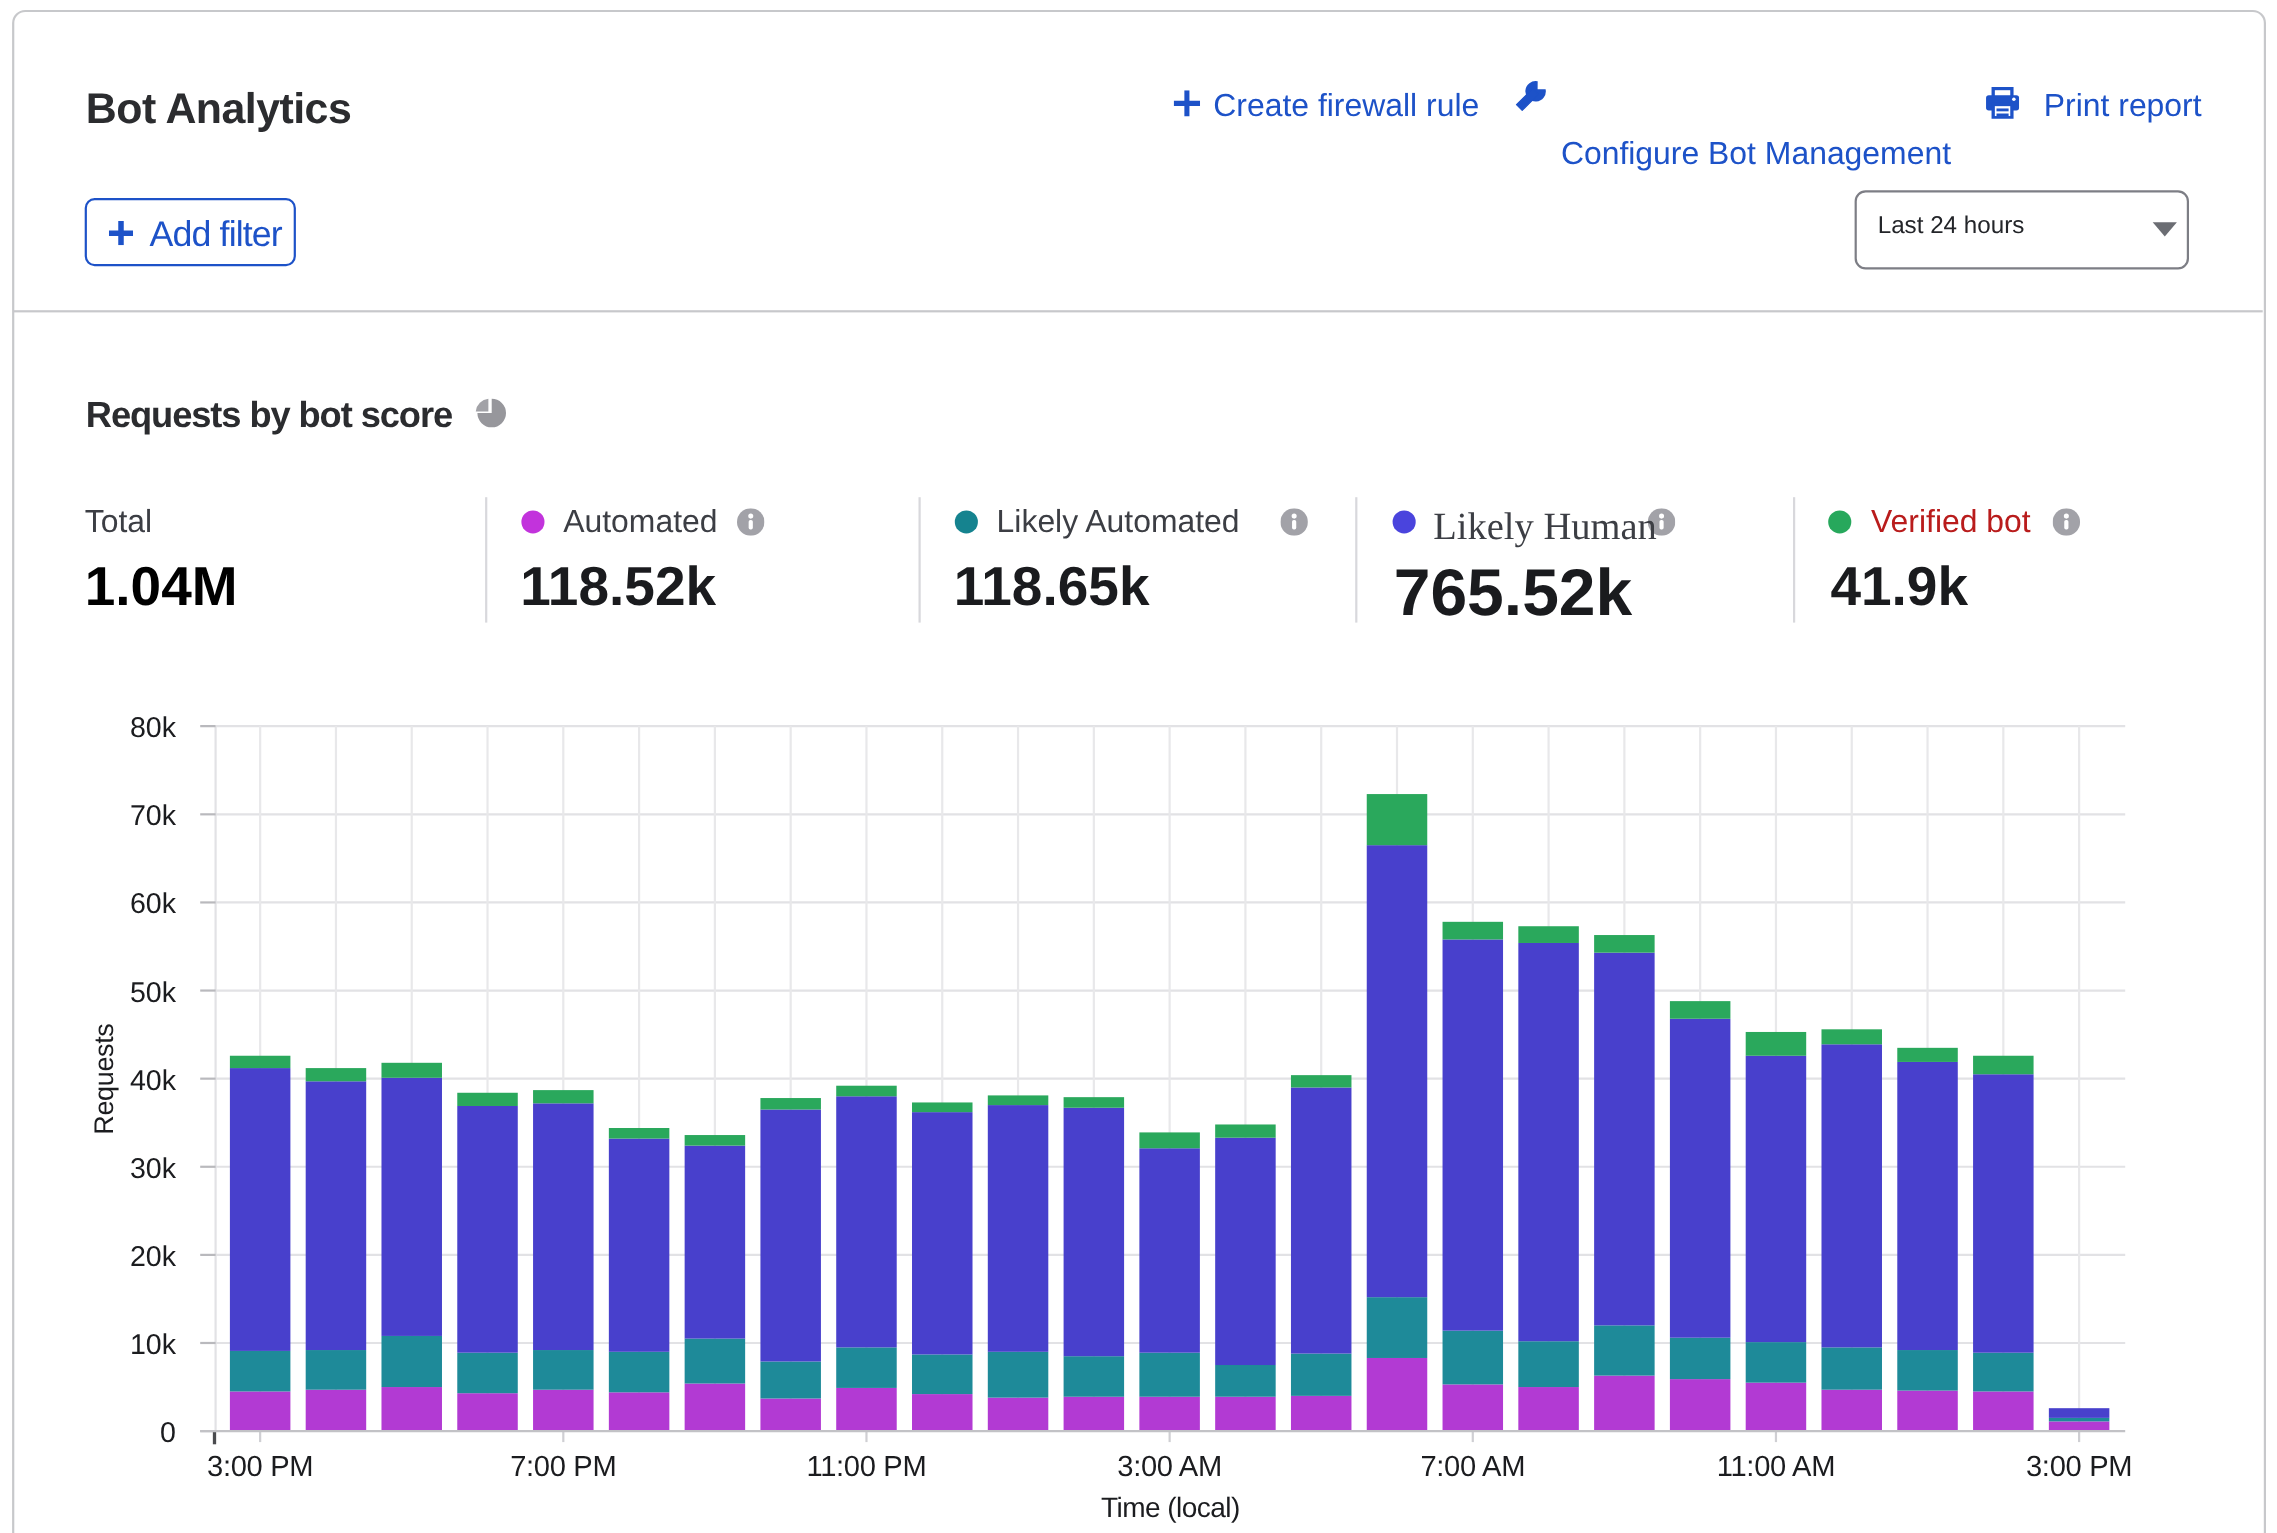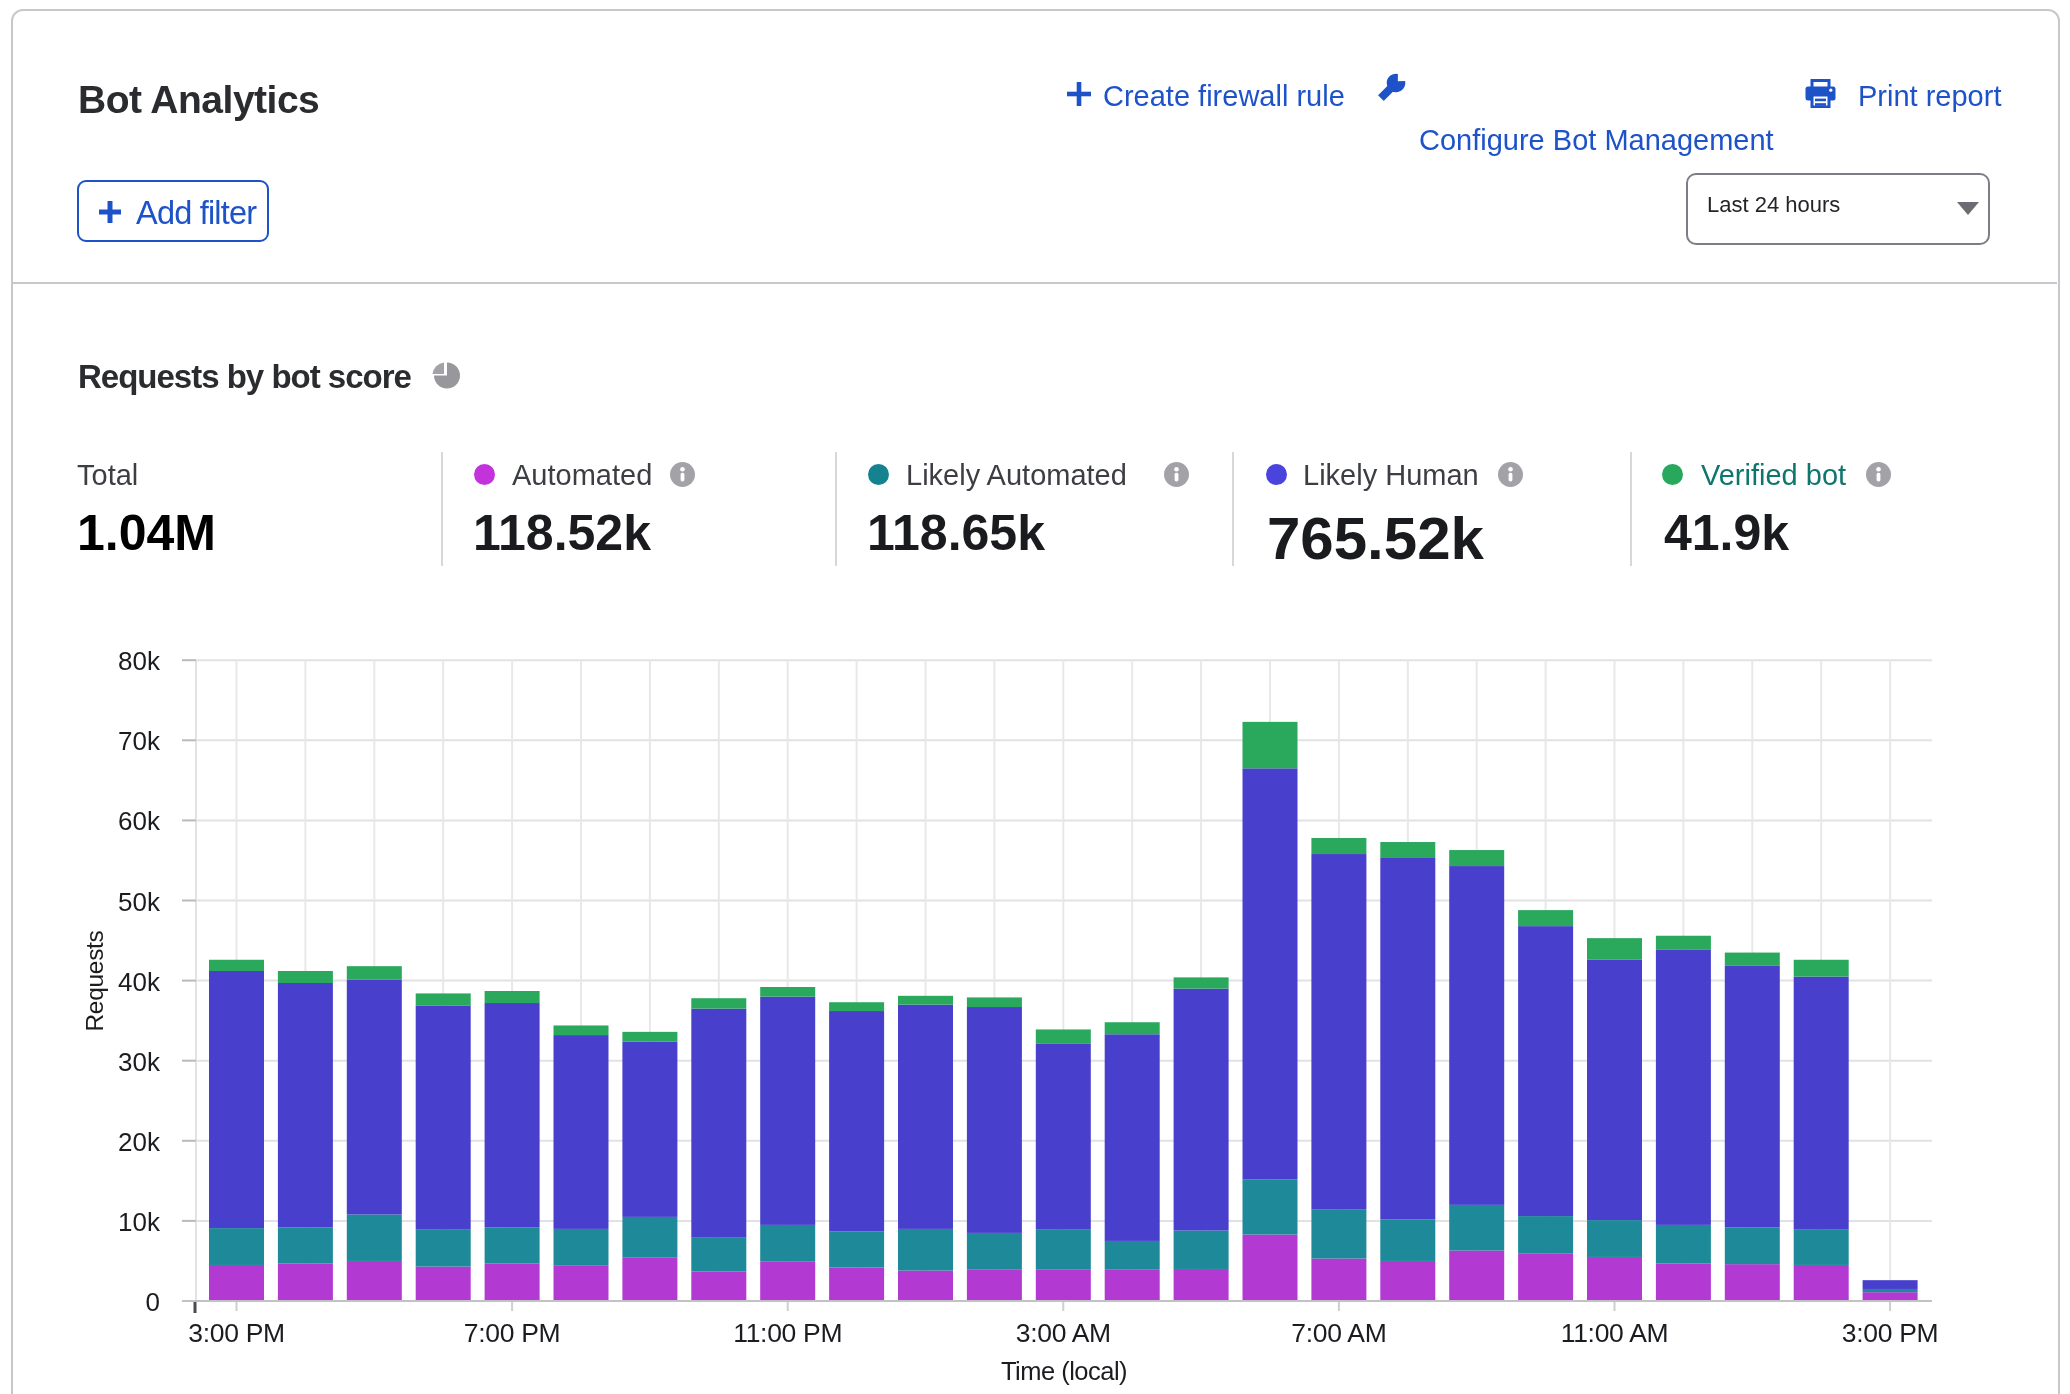--- a/index.html
+++ b/index.html
@@ -60,30 +60,30 @@
   </svg>
 <div class="abs" style="left:906px;top:459px;font-size:29px;color:#3c3e44;">Likely Automated</div>
 <div class="abs" style="left:867px;top:504px;font-size:50px;font-weight:bold;color:#1a1b1e;letter-spacing:0;">118.65k</div>
 <div class="abs" style="left:1232px;top:452px;width:2px;height:114px;background:#d8d8dc;"></div>
 <span style="position:absolute;left:1266px;top:464px;width:21px;height:21px;border-radius:50%;background:#4a44dd"></span>
 <svg style="position:absolute;left:1498px;top:462px" width="25" height="25" viewBox="0 0 25 25">
     <circle cx="12.5" cy="12.5" r="12.5" fill="#a2a2a8"></circle>
     <circle cx="12.5" cy="7.2" r="2.3" fill="#fff"></circle>
     <rect x="10.6" y="10.8" width="3.8" height="8.6" rx="1.6" fill="#fff"></rect>
   </svg>
-<div class="abs" style="left:1303px;top:459px;font-size:29px;color:#3c3e44;">Likely Human</div>
+<div class="abs" style="left:1303px;top:459px;font-size:35px;color:#3c3e44;font-family:Liberation Serif, serif;">Likely Human</div>
 <div class="abs" style="left:1267px;top:504px;font-size:60px;font-weight:bold;color:#1a1b1e;letter-spacing:0;">765.52k</div>
 <div class="abs" style="left:1630px;top:452px;width:2px;height:114px;background:#d8d8dc;"></div>
 <span style="position:absolute;left:1662px;top:464px;width:21px;height:21px;border-radius:50%;background:#27a85c"></span>
 <svg style="position:absolute;left:1866px;top:462px" width="25" height="25" viewBox="0 0 25 25">
     <circle cx="12.5" cy="12.5" r="12.5" fill="#a2a2a8"></circle>
     <circle cx="12.5" cy="7.2" r="2.3" fill="#fff"></circle>
     <rect x="10.6" y="10.8" width="3.8" height="8.6" rx="1.6" fill="#fff"></rect>
   </svg>
-<div class="abs" style="left:1701px;top:459px;font-size:29px;color:#0f766e;">Verified bot</div>
+<div class="abs" style="left:1701px;top:459px;font-size:29px;color:#b91c1c;">Verified bot</div>
 <div class="abs" style="left:1664px;top:504px;font-size:50px;font-weight:bold;color:#1a1b1e;letter-spacing:0;">41.9k</div>
 <svg style="position:absolute;left:0;top:620px" width="2070" height="774" viewBox="0 0 2070 774">
 <line x1="196.0" y1="600.90" x2="1932.0" y2="600.90" stroke="#e2e2e5" stroke-width="2"></line>
 <line x1="196.0" y1="520.80" x2="1932.0" y2="520.80" stroke="#e2e2e5" stroke-width="2"></line>
 <line x1="196.0" y1="440.70" x2="1932.0" y2="440.70" stroke="#e2e2e5" stroke-width="2"></line>
 <line x1="196.0" y1="360.60" x2="1932.0" y2="360.60" stroke="#e2e2e5" stroke-width="2"></line>
 <line x1="196.0" y1="280.50" x2="1932.0" y2="280.50" stroke="#e2e2e5" stroke-width="2"></line>
 <line x1="196.0" y1="200.40" x2="1932.0" y2="200.40" stroke="#e2e2e5" stroke-width="2"></line>
 <line x1="196.0" y1="120.30" x2="1932.0" y2="120.30" stroke="#e2e2e5" stroke-width="2"></line>
 <line x1="196.0" y1="40.20" x2="1932.0" y2="40.20" stroke="#e2e2e5" stroke-width="2"></line>

